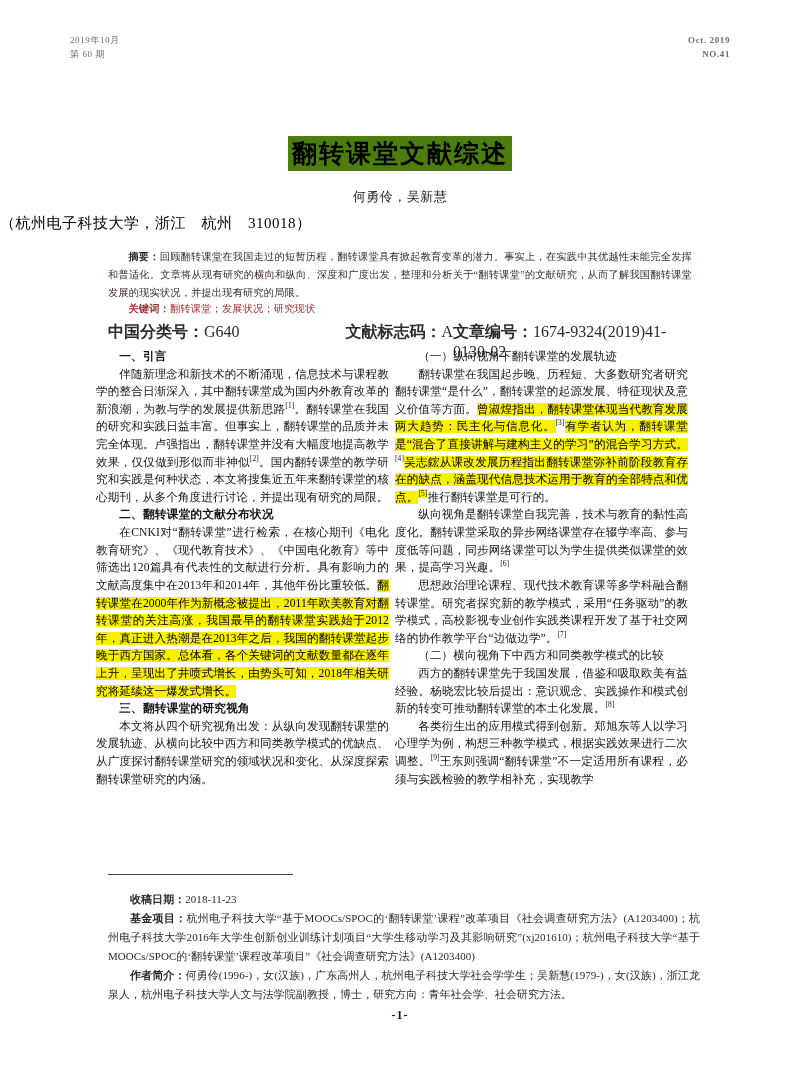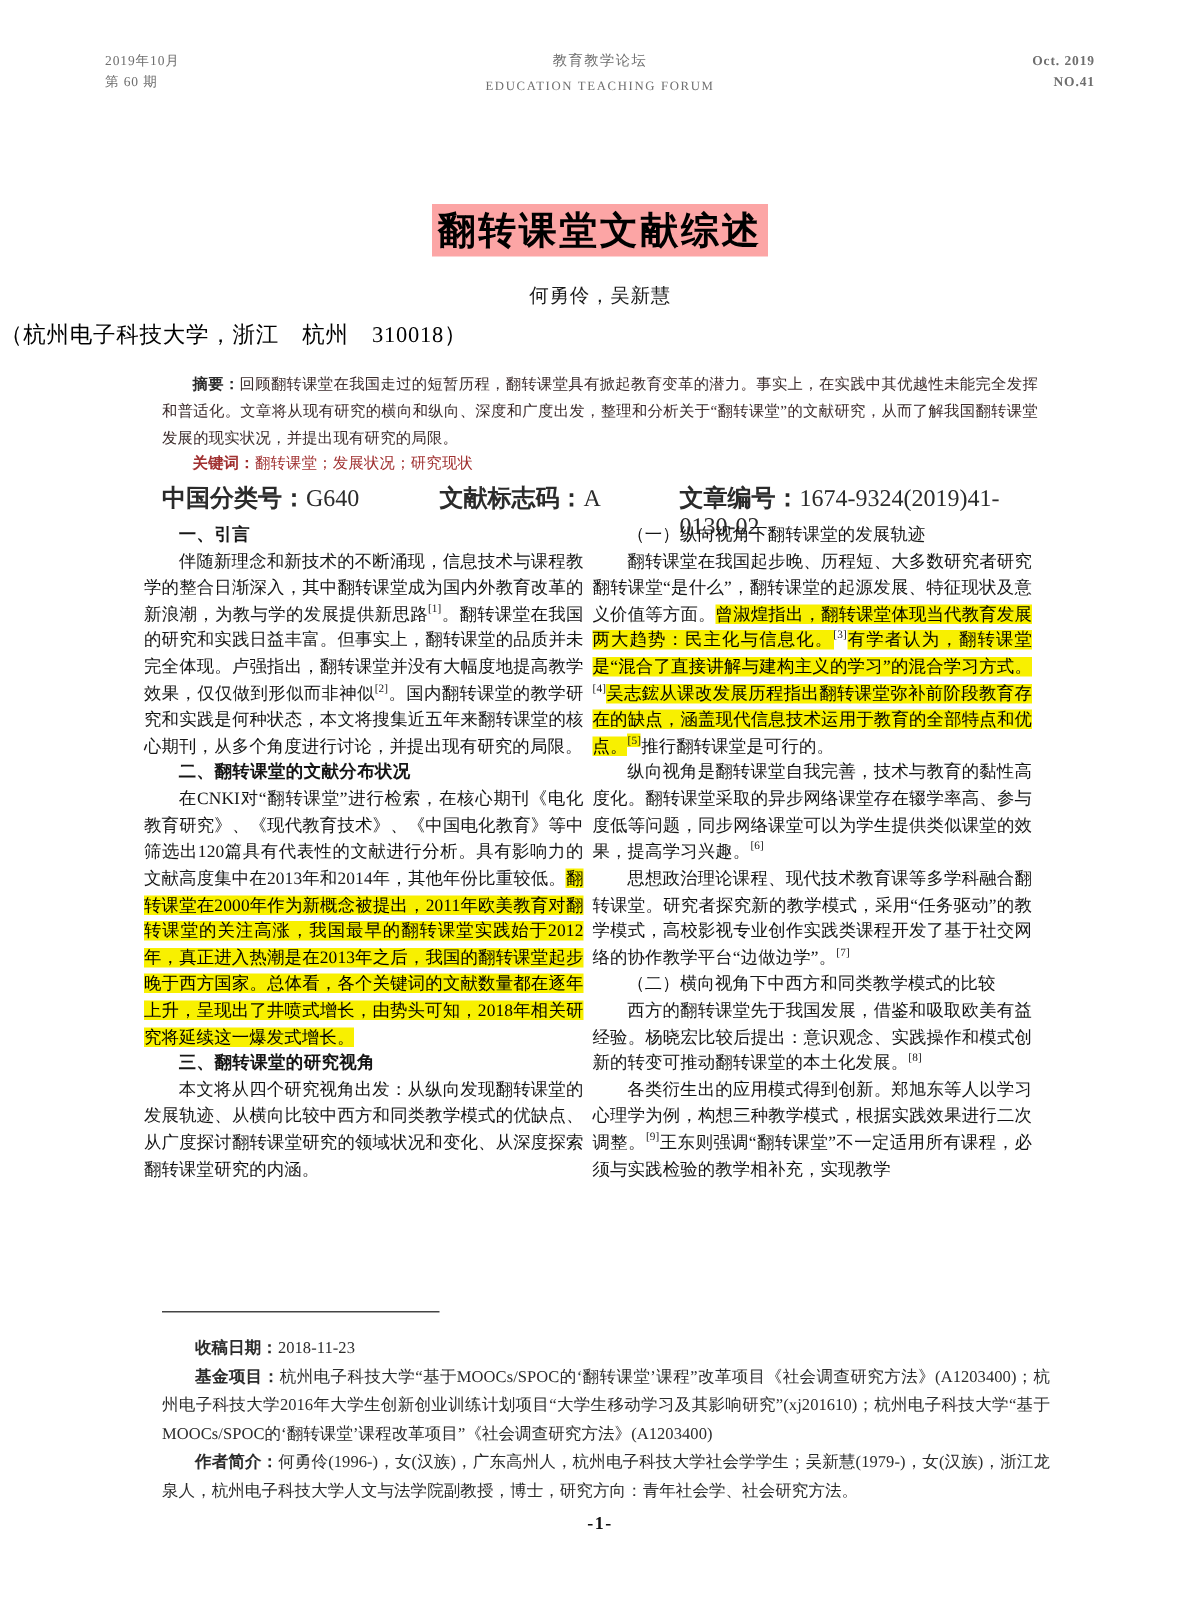--- a/index.html
+++ b/index.html
@@ -51,21 +51,21 @@
     left: 0;
     width: 100%;
     text-align: center;
   }
   .title {
     display: inline-block;
     font-family: "DejaVu Serif", "Liberation Serif", serif;
     font-weight: bold;
     font-size: 25px;
     letter-spacing: 2px;
-    background: #fca5a5;
+    background: #4d7c0f;
     padding: 1px 4px;
     color: #000;
   }
 
   
   .authors {
     position: absolute;
     top: 188px;
     left: 0;
     width: 100%;
@@ -115,21 +115,21 @@
   .classrow {
     position: absolute;
     top: 322px;
     left: 108px;
     width: 584px;
     font-size: 16px;
     color: #2b2b2b;
     display: flex;
   }
   .classrow .c1 { width: 185px; }
-  .classrow .c2 { width: 160px; }
+  .classrow .c2 { width: 160px; text-align: right; }
   .classrow .c3 { flex: 1; }
   .classrow b { font-weight: bold; }
 
   
   .columns {
     position: absolute;
     top: 348px;
     left: 96px;
     width: 608px;
     height: 500px;
@@ -205,24 +205,20 @@
 </head>
 <body>
 
 <div class="page">
 
   <div class="runhead">
     <div class="col left">
       <div>2019年10月</div>
       <div>第 60 期</div>
     </div>
-    <div class="col center">
-      <div class="cn">教育教学论坛</div>
-      <div class="en">EDUCATION TEACHING FORUM</div>
-    </div>
     <div class="col right">
       <div>Oct. 2019</div>
       <div>NO.41</div>
     </div>
   </div>
 
   <div class="title-wrap">
     <span class="title">翻转课堂文献综述</span>
   </div>
 

